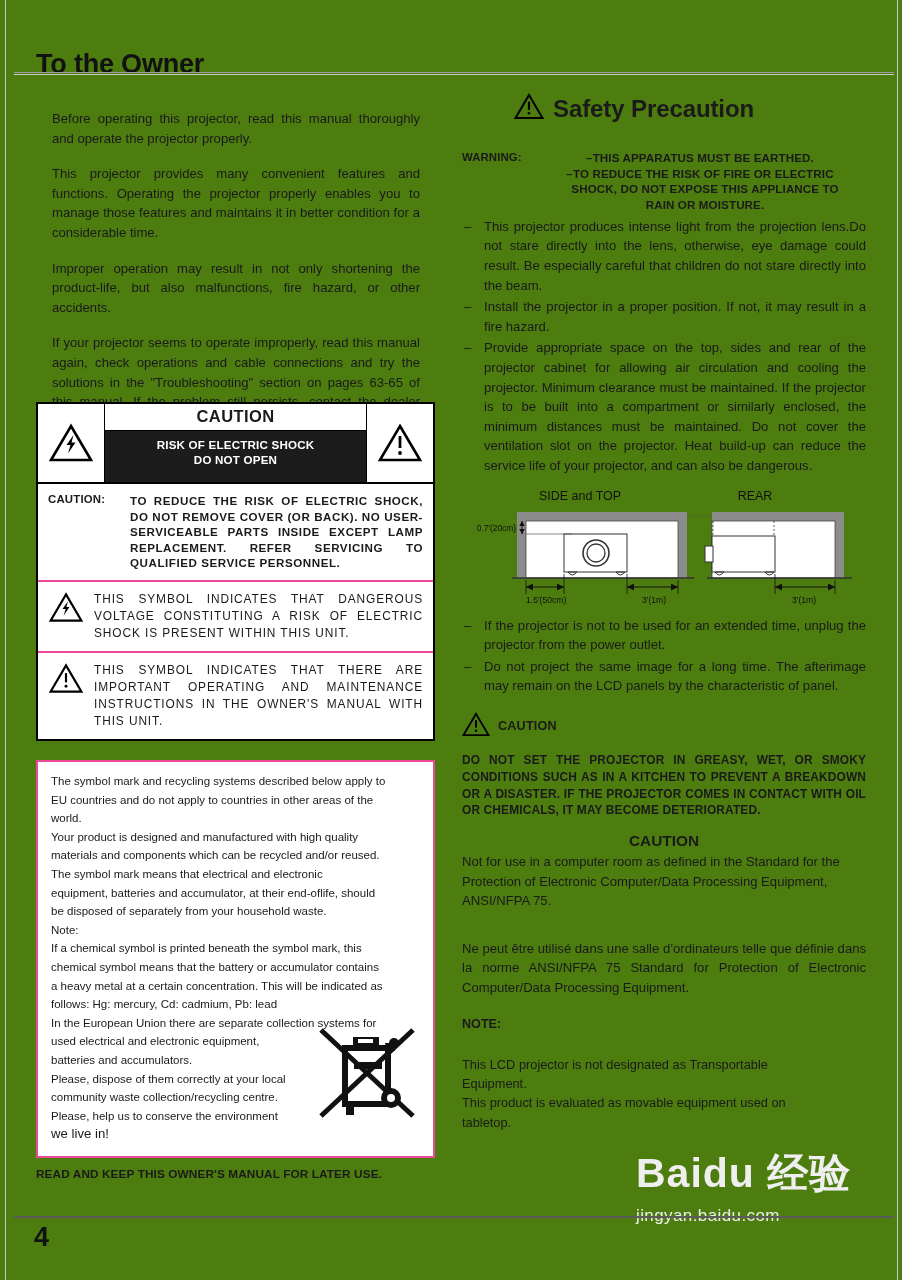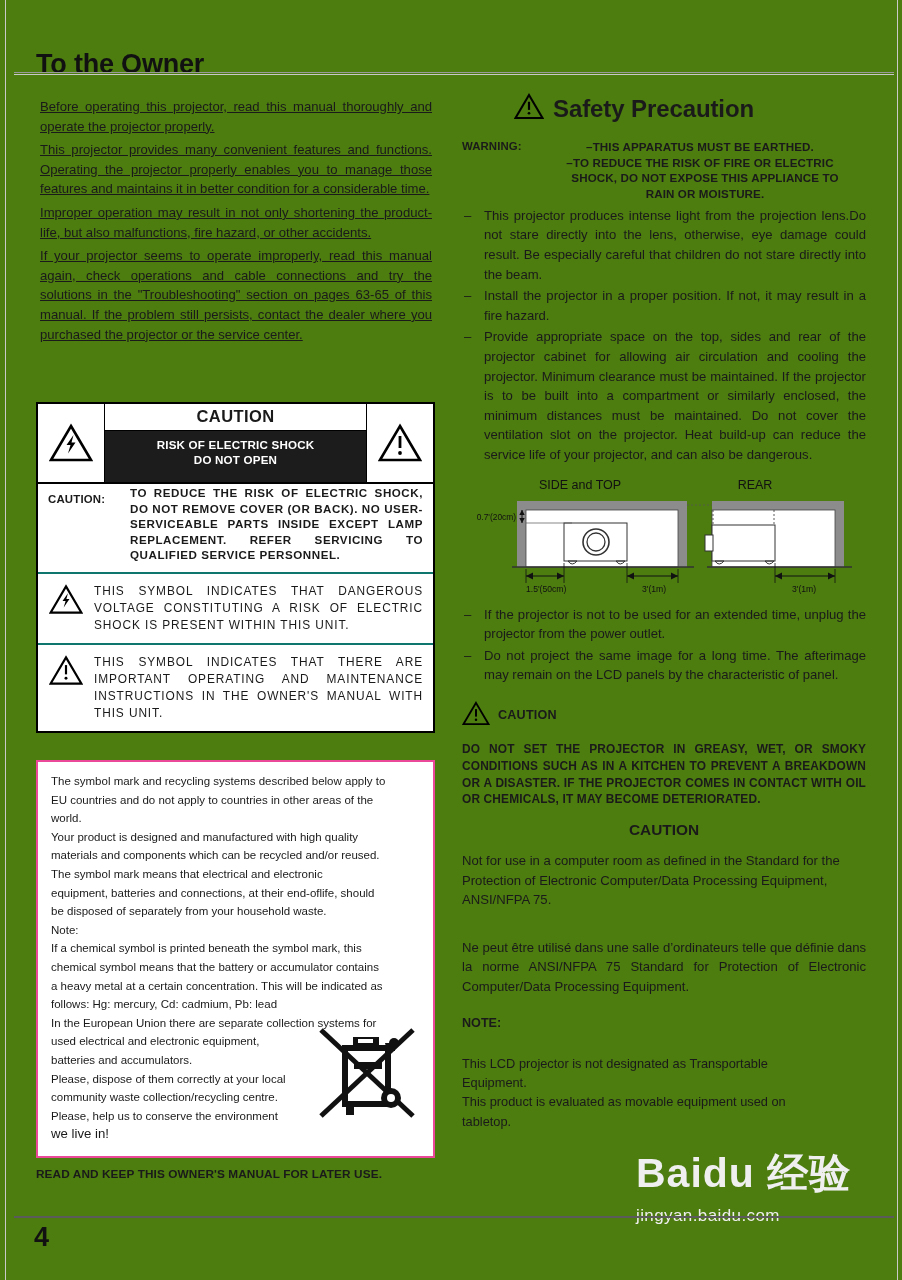--- a/index.html
+++ b/index.html
@@ -30,52 +30,51 @@
   .header-rule {
     position:absolute; left:14px; top:72px; width:880px; height:3px;
     border-top:1px solid #9a9a9a; border-bottom:1px solid #c8c8c8;
   }
 
   
   .col-left  { position:absolute; left:36px;  top:93px; width:400px; }
   .col-right { position:absolute; left:462px; top:93px; width:404px; }
 
   p.body {
-    margin:4px; font-size:13.1px; line-height:19.6px;
+    margin:16px; font-size:13.1px; line-height:19.6px;
     text-align:justify; text-justify:inter-word;
     hyphens:none;
-    text-decoration:underline;
   }
   p.body + p.body { margin-top:0px; }
 
   
   .caution-box {
     position:absolute; left:36px; top:402px; width:399px;
     border:2px solid #000; background:#fff;
   }
   .cb-head { display:flex; align-items:stretch; border-bottom:2px solid #000; height:80px; }
   .cb-symbol { width:66px; display:flex; align-items:center; justify-content:center; }
   .cb-center { flex:1; display:flex; flex-direction:column; border-left:1.5px solid #000; border-right:1.5px solid #000;}
   .cb-caution-word {
     text-align:center; font-size:16.5px; font-weight:bold; letter-spacing:0.4px;
     padding:3px 0 4px; border-bottom:1.5px solid #000;
   }
   .cb-black {
     flex:1; background:#1c1c1c; color:#fff; text-align:center;
     font-size:11.6px; font-weight:bold; letter-spacing:0.2px;
     line-height:15px; padding:6px 0 4px;
   }
-  .cb-row { display:flex; border-bottom:2px solid #0f766e; }
+  .cb-row { display:flex; border-bottom:2px solid #ec4899; }
   .cb-row:last-child { border-bottom:none; }
   .cb-row-label {
     width:92px; padding:9px 0 9px 10px;
     font-size:11.4px; font-weight:bold; letter-spacing:0.2px;
   }
   .cb-row-text {
-    flex:1; padding:1px 10px 9px 0;
+    flex:1; padding:9px 10px 9px 0;
     font-size:11.6px; font-weight:bold; line-height:15.6px;
     letter-spacing:0.55px; text-align:justify;
   }
   .cb-row-icon { width:56px; padding-top:10px; display:flex; justify-content:center; }
   .cb-row-plain {
     flex:1; padding:9px 10px 9px 0;
     font-size:11.9px; line-height:17px; letter-spacing:0.9px; text-align:justify;
   }
 
   
@@ -92,21 +91,21 @@
     font-size:11.8px; font-weight:bold; letter-spacing:0.1px;
   }
 
   .footer-rule { position:absolute; left:14px; top:1216px; width:880px; height:2px; background:#5b5b5b; }
   .page-number { position:absolute; left:34px; top:1222px; font-size:27px; font-weight:bold; color:#111; }
 
   
   .safety-head { display:flex; align-items:center; gap:9px; margin-left:52px; }
   .safety-head .txt { font-size:24px; font-weight:bold; letter-spacing:-0.1px; }
 
-  .warning-block { display:flex; margin-top:15px; }
+  .warning-block { display:flex; margin-top:26px; }
   .warning-label { width:72px; font-size:11.4px; font-weight:bold; padding-top:1px; letter-spacing:0.1px;}
   .warning-lines { flex:1; font-size:11.6px; font-weight:bold; line-height:15.7px; letter-spacing:0.12px;text-align:center; }
   .warning-lines .ind { display:block; padding-left:10px; text-indent:-10px; }
   .warning-lines .cont { display:block; padding-left:10px; }
 
   ul.dashlist { list-style:none; margin:4px 0 0; padding:0; }
   ul.dashlist li {
     position:relative; padding-left:22px; font-size:13.1px; line-height:19.6px;
     text-align:justify; margin-top:2px;
   }
@@ -117,21 +116,21 @@
   
   .diagram { position:relative; width:404px; height:122px; margin:12px 0 6px 0; }
   .caution-tri-head { display:flex; align-items:center; gap:8px; margin-top:16px; }
   .caution-tri-head .txt { font-size:12.6px; font-weight:bold; letter-spacing:0.2px; }
 
   .greasy {
     margin-top:11px; font-size:11.9px; font-weight:bold; line-height:16.8px;
     text-align:justify; letter-spacing:0.15px;
   }
   .caution-center { text-align:center; font-size:15.4px; font-weight:bold; margin-top:13px; }
-  .plain-para { font-size:13.1px; line-height:19.6px; margin-top:12px; }
+  .plain-para { font-size:13.1px; line-height:19.6px; margin-top:2px; }
   .plain-para.just { text-align:justify; }
   .note-label { font-size:12.6px; font-weight:bold; margin-top:19px; }
   .note-body { font-size:12.8px; line-height:19.4px;margin-top:24px; }
 
   
   .watermark {
     position:absolute; left:636px; top:1150px; width:240px; height:104px;
     pointer-events:none; opacity:1;
   }
   .wm-main { font-size:41px; font-weight:bold; color:#efefef; letter-spacing:1px; line-height:46px; }
@@ -207,21 +206,21 @@
   </div>
 
   <div class="recycle-box">
     <div class="recycle-text">
       <div>The symbol mark and recycling systems described below apply to</div>
       <div>EU countries and do not apply to countries in other areas of the</div>
       <div>world.</div>
       <div>Your product is designed and manufactured with high quality</div>
       <div>materials and components which can be recycled and/or reused.</div>
       <div>The symbol mark means that electrical and electronic</div>
-      <div>equipment, batteries and connections, at their end-oflife, should</div>
+      <div>equipment, batteries and accumulator, at their end-oflife, should</div>
       <div>be disposed of separately from your household waste.</div>
       <div>Note:</div>
       <div>If a chemical symbol is printed beneath the symbol mark, this</div>
       <div>chemical symbol means that the battery or accumulator contains</div>
       <div>a heavy metal at a certain concentration. This will be indicated as</div>
       <div>follows: Hg: mercury, Cd: cadmium, Pb: lead</div>
       <div>In the European Union there are separate collection systems for</div>
       <div>used electrical and electronic equipment,</div>
       <div>batteries and accumulators.</div>
       <div>Please, dispose of them correctly at your local</div>

